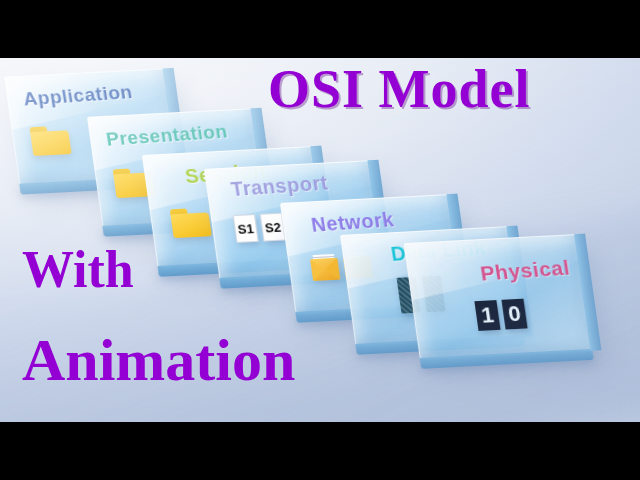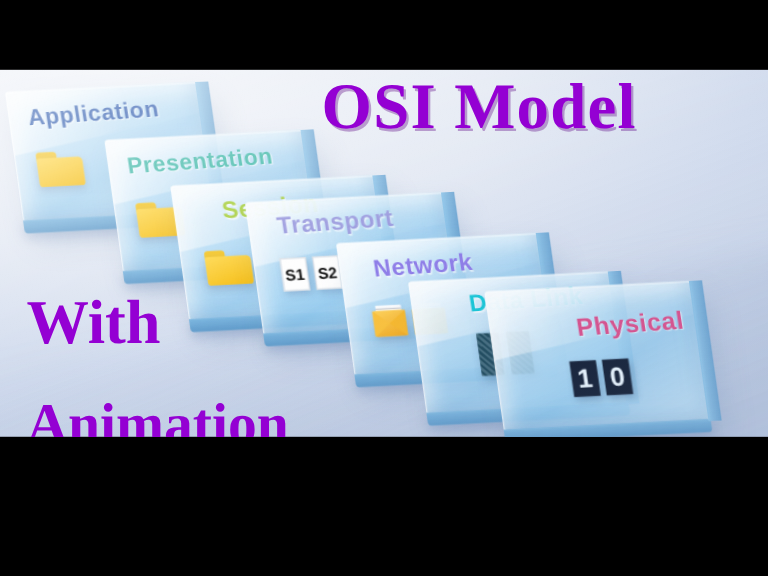--- a/index.html
+++ b/index.html
@@ -1,18 +1,18 @@
 <!DOCTYPE html>
 <html><head>
 <meta charset="utf-8">
 <style>
   html,body{margin:0;padding:0;background:#000;}
   body{width:640px;height:480px;overflow:hidden;font-family:"Liberation Sans",sans-serif;}
 
-  #stage{position:relative;width:640px;height:364px;background:#000;overflow:hidden;}
+  #stage{position:relative;width:640px;height:480px;background:#000;overflow:hidden;}
 
   
   .bar{position:absolute;left:0;width:640px;background:#000;z-index:60;}
   #bar-top{top:0;height:58px;}
   #bar-bottom{top:422px;height:58px;}
 
   
   #scene{position:absolute;left:0;top:58px;width:640px;height:364px;overflow:hidden;
     background:
       radial-gradient(120% 90% at 18% 8%, #eef1f7 0%, #e2e8f3 38%, #d2dcee 66%, #c4d0e6 100%);
@@ -83,21 +83,21 @@
     display:flex;align-items:center;justify-content:center;
     font-family:"Liberation Sans",sans-serif;font-weight:bold;font-size:22px;
     box-shadow:2px 3px 6px rgba(80,110,150,.45);}
 
   
   .bigtype{position:absolute;font-family:"Liberation Serif",serif;font-weight:bold;
     color:#9400d3;z-index:40;line-height:1;}
   #title{left:268px;top:62px;font-size:54px;letter-spacing:1px;
     text-shadow:2px 2px 0 rgba(90,0,130,.35);}
   #sub1{left:22px;top:244px;font-size:52px;font-family:Liberation Serif, serif;}
-  #sub2{left:22px;top:330px;font-size:48px;}
+  #sub2{left:22px;top:330px;font-size:60px;}
 </style>
 </head>
 <body>
 
 <div id="stage">
 
   <div id="scene">
     <div class="floorshade"></div>
 
     <div class="panel" style="left:12px;top:14px;width:160px;height:110px;transform:rotate(-8deg) skewY(5deg);">

